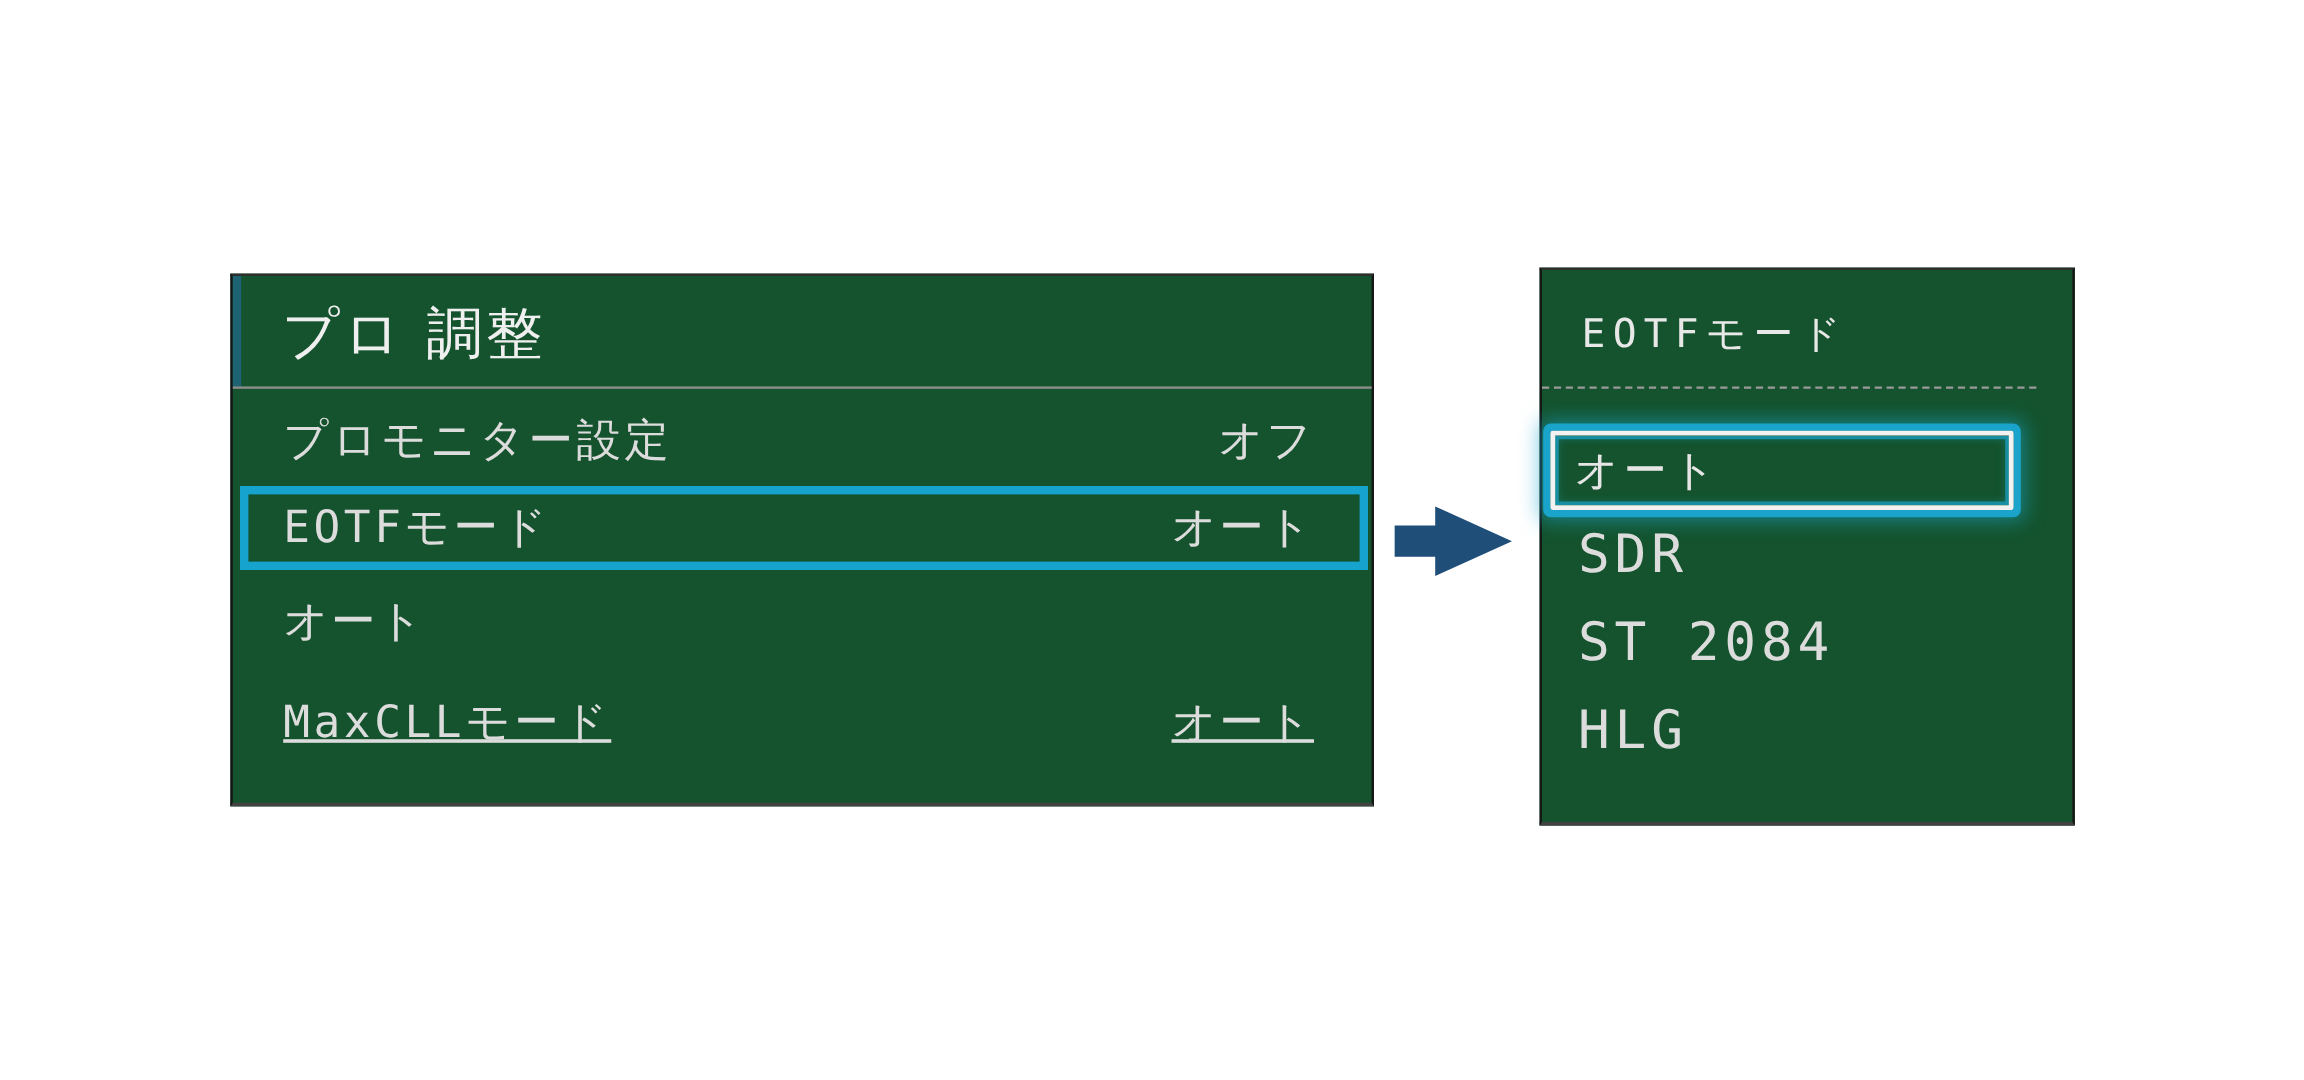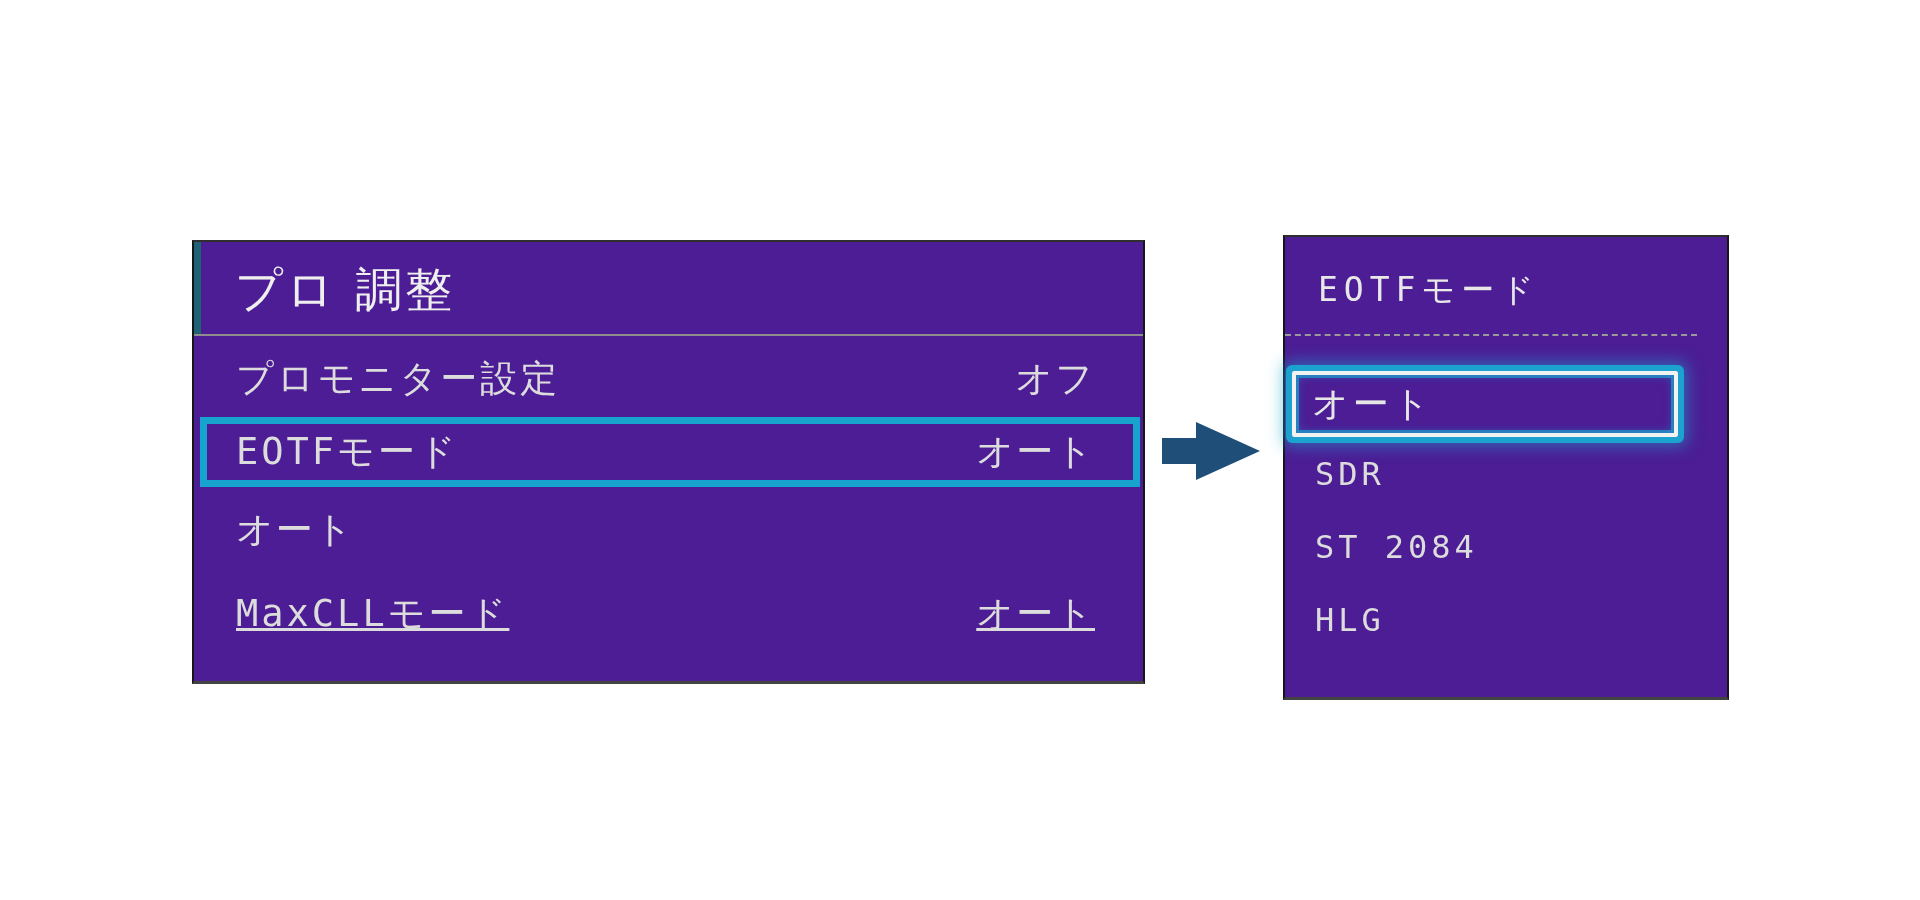--- a/index.html
+++ b/index.html
@@ -1,22 +1,22 @@
 <!DOCTYPE html>
 <html><head>
 <meta charset="utf-8">
 <style>
   html,body{margin:0;padding:0;background:#ffffff;}
   .canvas{position:relative;width:1920px;height:900px;background:#ffffff;overflow:hidden;
           font-family:"DejaVu Sans Mono","DejaVu Sans","Liberation Sans",sans-serif;}
 
   
-  .panel{position:absolute;background:#4c1d95;box-sizing:border-box;
+  .panel{position:absolute;background:#14532d;box-sizing:border-box;
          border-top:2px solid #2e2e2e;border-bottom:3px solid #424242;
-         border-left:2px solid #161616;border-right:2px solid #161616;margin-top:12px;}
+         border-left:2px solid #161616;border-right:2px solid #161616;}
   .left-panel{left:192px;top:228px;width:953px;height:444px;}
   .right-panel{left:1283px;top:223px;width:446px;height:465px;}
 
   
   .accent-bar{position:absolute;left:0;top:0;width:7px;height:92px;background:#1d6373;}
   .lp-title{position:absolute;left:41px;top:6px;height:84px;display:flex;align-items:center;
             font-size:47px;letter-spacing:3px;color:#efefef;
             font-family:"DejaVu Sans","Liberation Sans",sans-serif;font-weight:400;}
   .lp-divider{position:absolute;left:0;top:92px;width:100%;height:2px;background:#8d8d8d;}
 
@@ -33,21 +33,21 @@
 
   
   .arrow{position:absolute;left:1162px;top:421px;width:100px;height:60px;}
 
   
   .rp-title{position:absolute;left:33px;top:14px;height:78px;display:flex;align-items:center;
             font-size:33px;letter-spacing:6px;color:#e8e8e8;}
   .rp-divider{position:absolute;left:0;top:97px;width:412px;height:0;
               border-top:2px dashed #9a9a9a;}
   .rp-option{position:absolute;left:30px;height:48px;display:flex;align-items:center;
-             font-size:32px;letter-spacing:4px;color:#dcdcdc;cursor:default;}
+             font-size:44px;letter-spacing:4px;color:#dcdcdc;cursor:default;}
   .rp-o2{top:213px;}
   .rp-o3{top:286px;text-align:right;}
   .rp-o4{top:359px;text-align:right;}
   .rp-hl-box{position:absolute;left:7px;top:134px;width:386px;height:66px;box-sizing:border-box;
              border:4px solid #f2f2f2;border-radius:2px;
              box-shadow:0 0 0 6px rgba(26,166,208,0.95),
                         0 0 16px 9px rgba(26,166,208,0.55),
                         inset 0 0 0 3px rgba(26,166,208,0.65),
                         inset 0 0 8px 2px rgba(26,166,208,0.35);
              display:flex;align-items:center;padding-left:16px;

